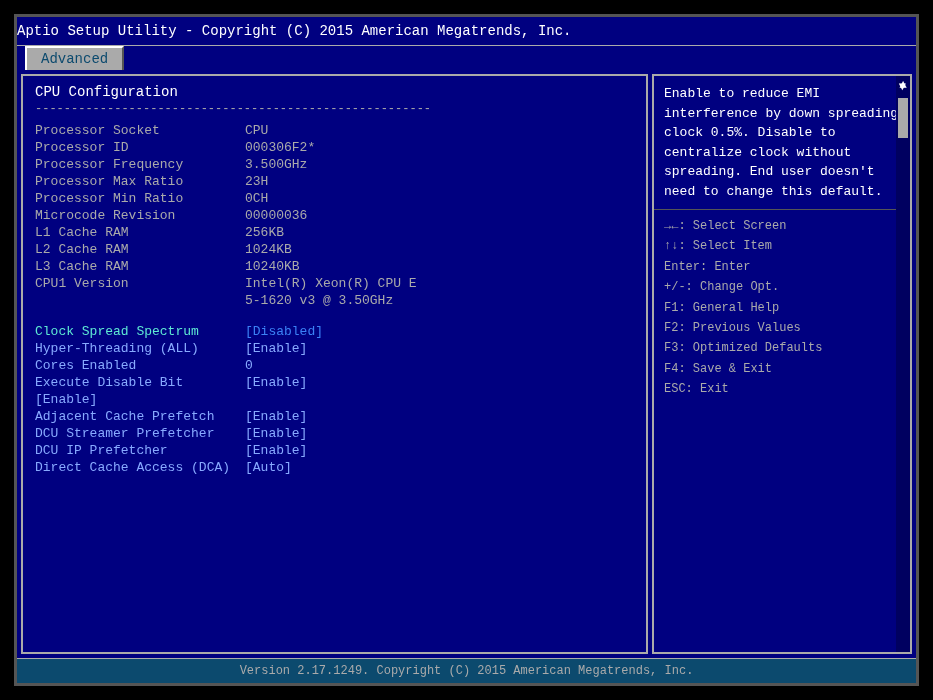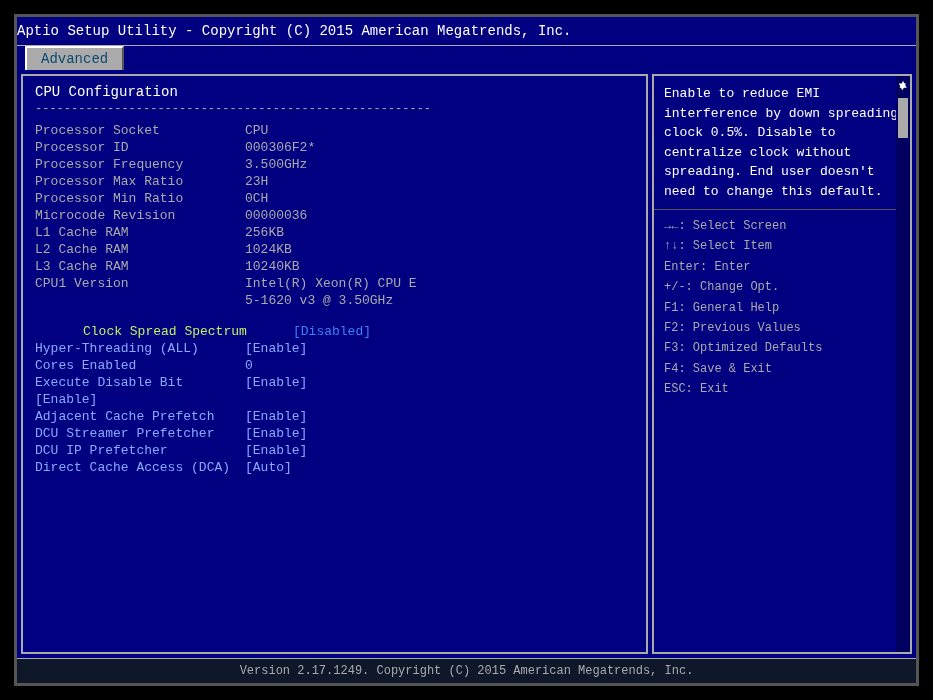--- a/index.html
+++ b/index.html
@@ -172,21 +172,21 @@
       font-size: 12px;
       line-height: 1.7;
     }
 
     .key-hints div {
       color: #aaa;
     }
 
     
     .status-bar {
-      background: #0f172a;
+      background: #0c4a6e;
       color: #aaa;
       text-align: center;
       padding: 5px 0;
       font-size: 12px;
       border-top: 1px solid #aaa;
       flex-shrink: 0;
     }
   </style>
 </head>
 <body>
@@ -250,21 +250,21 @@
         <span class="config-value">Intel(R) Xeon(R) CPU E</span>
       </div>
       <div class="config-row">
         <span class="config-label"></span>
         <span class="config-value">5-1620 v3 @ 3.50GHz</span>
       </div>
 
       <div class="spacer"></div>
 
       <div class="config-row">
-        <span class="config-label" style="color:#bef264;margin-left:48px;">Clock Spread Spectrum</span>
+        <span class="config-label" style="color:#5eead4;">Clock Spread Spectrum</span>
         <span class="config-value" style="color:#3b82f6;">[Disabled]</span>
       </div>
       <div class="config-row interactive">
         <span class="config-label">Hyper-Threading (ALL)</span>
         <span class="config-value">[Enable]</span>
       </div>
       <div class="config-row interactive">
         <span class="config-label">Cores Enabled</span>
         <span class="config-value">0</span>
       </div>

